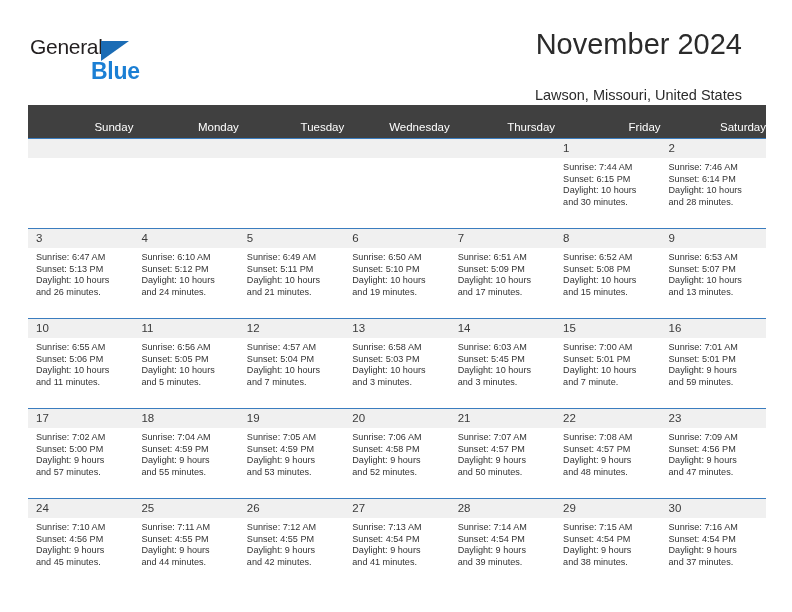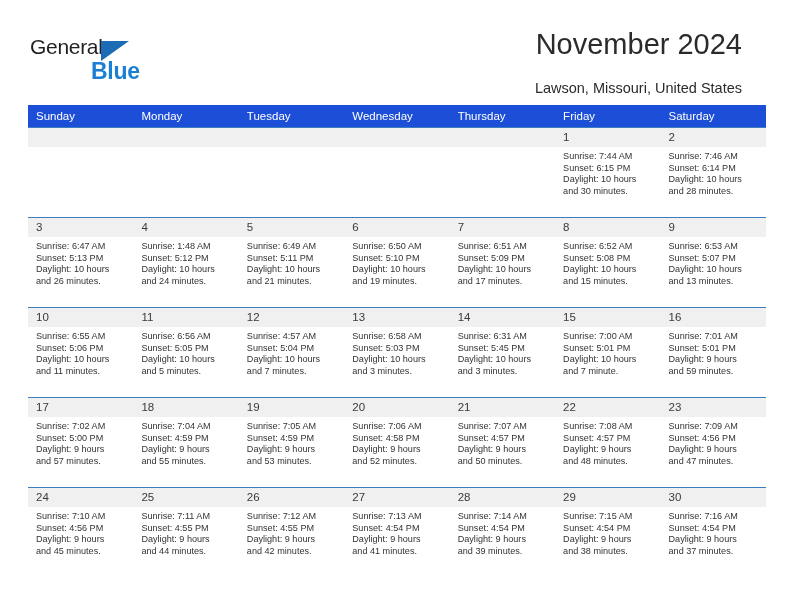--- a/index.html
+++ b/index.html
@@ -69,21 +69,21 @@
     text-align: right;
   }
   .cal-title {
     font-size: 29px;
     font-weight: normal;
     color: #2b2b2b;
     line-height: 36px;
     white-space: nowrap;
   }
   .cal-sub {
-    margin-top: 17px;
+    margin-top: 24px;
     font-size: 14.5px;
     color: #2b2b2b;
     line-height: 18px;
     white-space: nowrap;
   }
 
   
   .cal-wrap {
     position: absolute;
     left: 28px;
@@ -91,26 +91,26 @@
     width: 738px;
   }
 
   table.cal {
     width: 738px;
     border-collapse: collapse;
     table-layout: fixed;
   }
 
   table.cal th {
-    background: #1d4ed8;
+    background: #404040;
     color: #ffffff;
     font-size: 11.5px;
     font-weight: normal;
-    text-align: left;
-    padding: 5px 0 5px 8px;
+    text-align: right;
+    padding: 16px 0 5px 8px;
     height: 21px;
     border: none;
   }
 
   table.cal td {
     width: 105.43px;
     vertical-align: top;
     padding: 0;
     border-top: 1px solid #3b7dbf;
     background: #ffffff;
@@ -237,21 +237,21 @@
                   <div>Sunset: 5:13 PM</div>
                   <div>Daylight: 10 hours</div>
                   <div>and 26 minutes.</div>
                 </div>
               </div>
             </td>
             <td>
               <div class="cell-inner">
                 <span class="daynum">4</span>
                 <div class="info">
-                  <div>Sunrise: 1:48 AM</div>
+                  <div>Sunrise: 6:10 AM</div>
                   <div>Sunset: 5:12 PM</div>
                   <div>Daylight: 10 hours</div>
                   <div>and 24 minutes.</div>
                 </div>
               </div>
             </td>
             <td>
               <div class="cell-inner">
                 <span class="daynum">5</span>
                 <div class="info">
@@ -349,21 +349,21 @@
                   <div>Sunset: 5:03 PM</div>
                   <div>Daylight: 10 hours</div>
                   <div>and 3 minutes.</div>
                 </div>
               </div>
             </td>
             <td>
               <div class="cell-inner">
                 <span class="daynum">14</span>
                 <div class="info">
-                  <div>Sunrise: 6:31 AM</div>
+                  <div>Sunrise: 6:03 AM</div>
                   <div>Sunset: 5:45 PM</div>
                   <div>Daylight: 10 hours</div>
                   <div>and 3 minutes.</div>
                 </div>
               </div>
             </td>
             <td>
               <div class="cell-inner">
                 <span class="daynum">15</span>
                 <div class="info">

